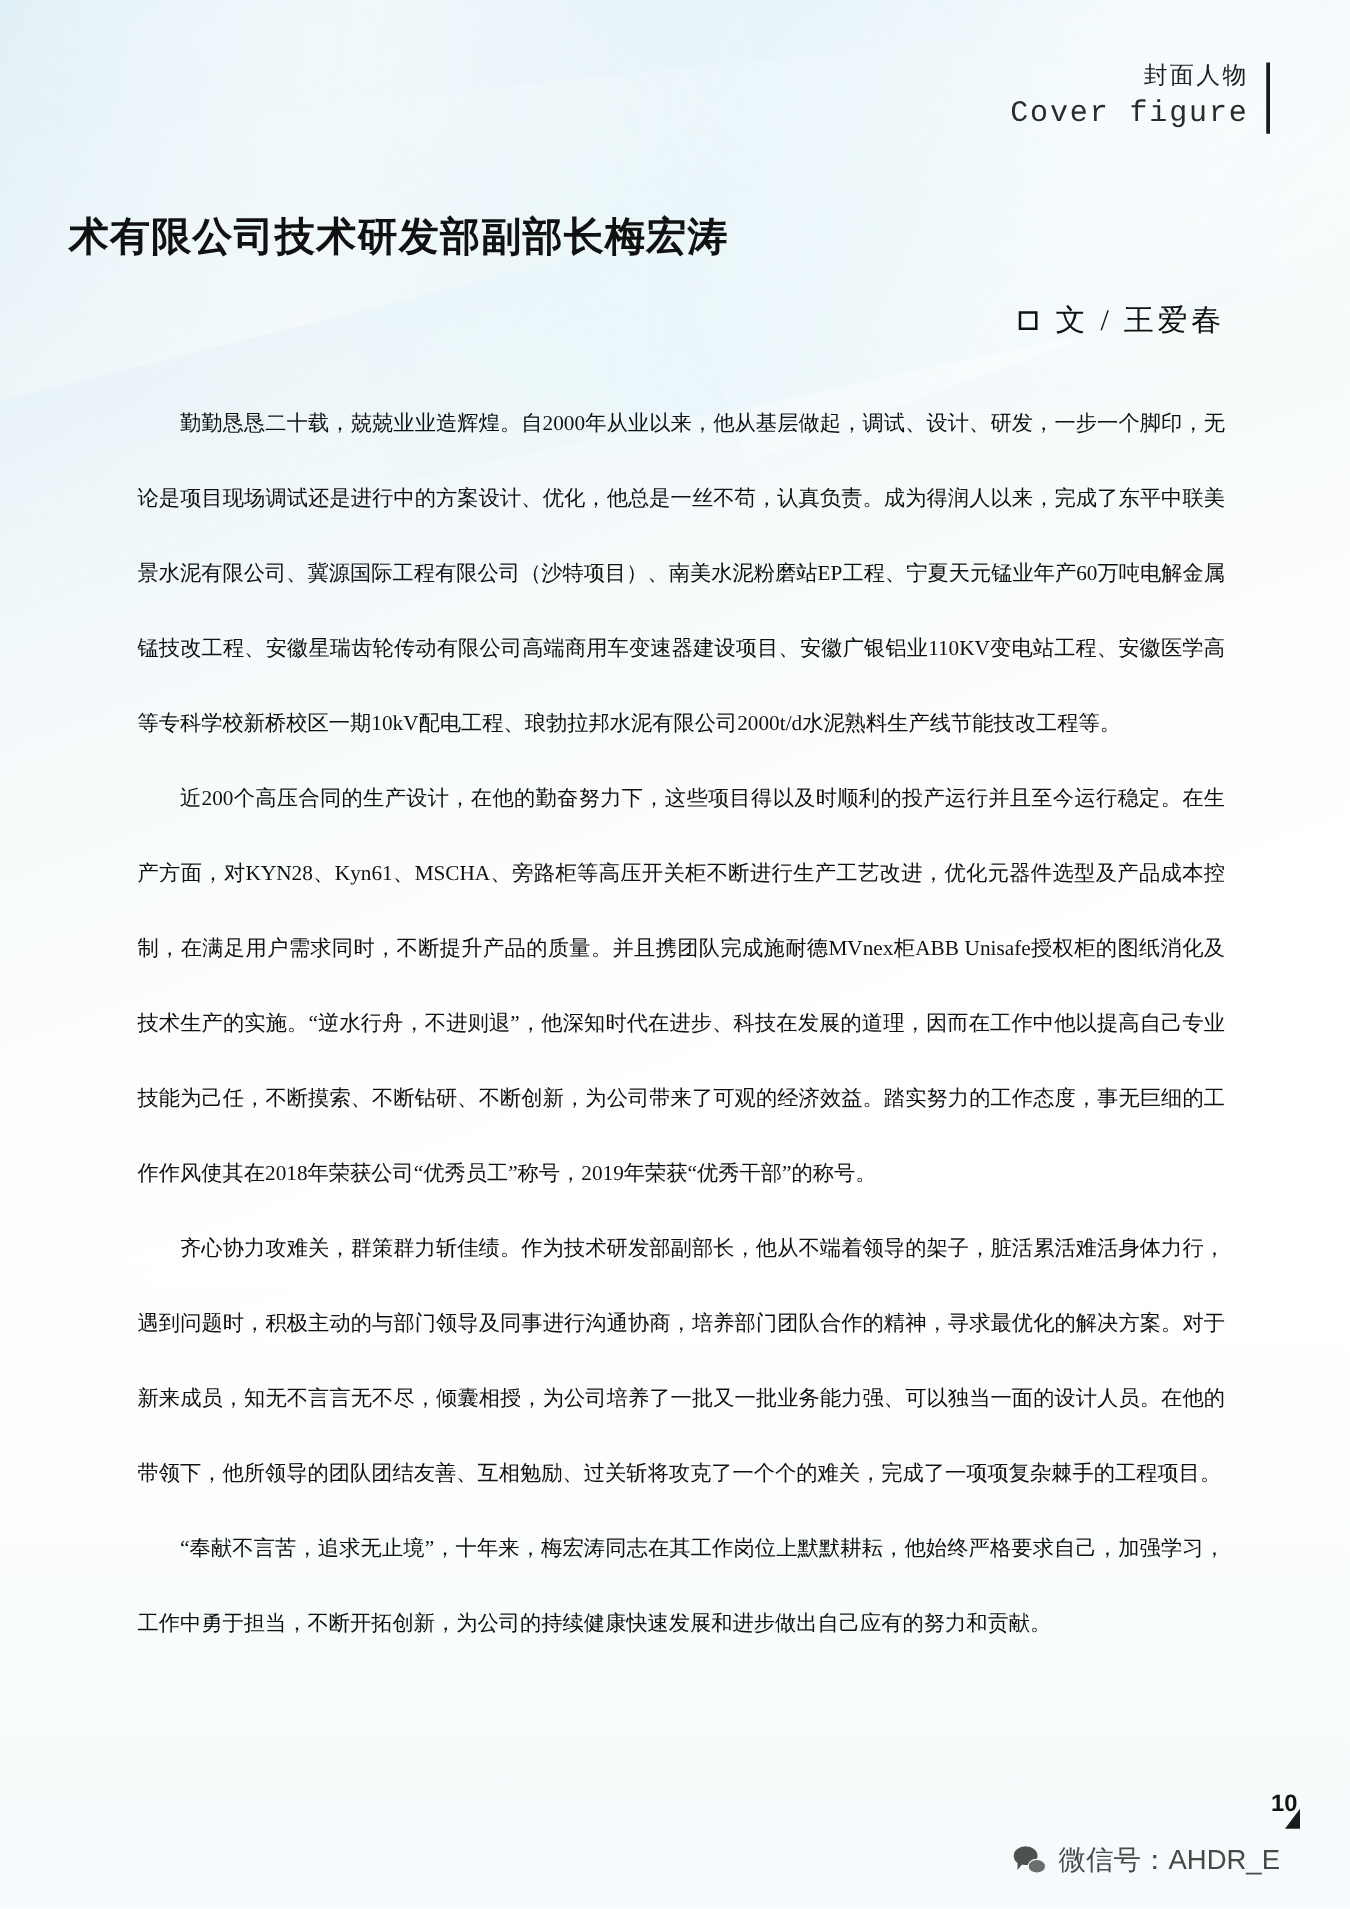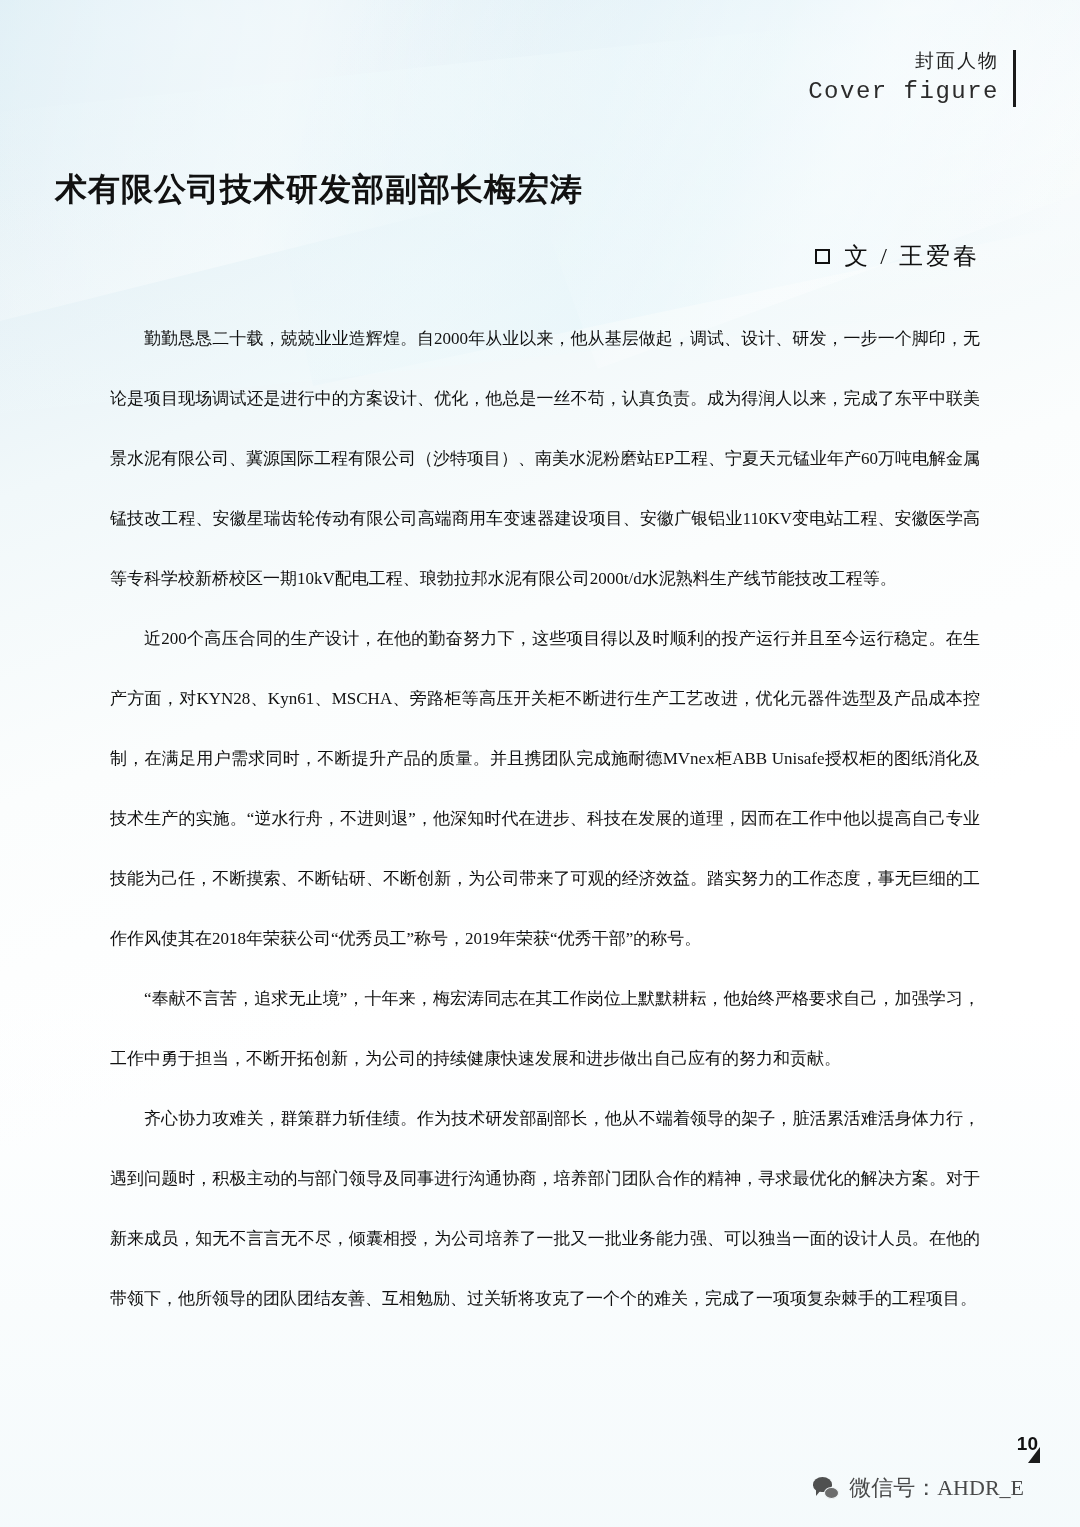--- a/index.html
+++ b/index.html
@@ -161,21 +161,21 @@
   }
   .wechat {
     position: absolute;
     right: 56px;
     bottom: 24px;
     display: flex;
     align-items: center;
     gap: 10px;
     color: #2a2a2a;
     font-size: 22px;
-    font-family: Liberation Serif, serif;
+    font-family: Liberation Sans, sans-serif;
     opacity: 0.85;
   }
   .wechat-icon {
     width: 26px; height: 22px;
     position: relative;
     display: inline-block;
   }
   .wechat-icon .b1 {
     position: absolute; left: 0; top: 0;
     width: 19px; height: 15px; border-radius: 50% 50% 45% 45%;
@@ -216,22 +216,22 @@
   <div class="title">术有限公司技术研发部副部长梅宏涛</div>
 
   <div class="byline">
     <span class="byline-square"></span>
     <span class="byline-text">文 / 王爱春</span>
   </div>
 
   <div class="body-text">
     <p class="para">勤勤恳恳二十载，兢兢业业造辉煌。自2000年从业以来，他从基层做起，调试、设计、研发，一步一个脚印，无论是项目现场调试还是进行中的方案设计、优化，他总是一丝不苟，认真负责。成为得润人以来，完成了东平中联美景水泥有限公司、冀源国际工程有限公司（沙特项目）、南美水泥粉磨站EP工程、宁夏天元锰业年产60万吨电解金属锰技改工程、安徽星瑞齿轮传动有限公司高端商用车变速器建设项目、安徽广银铝业110KV变电站工程、安徽医学高等专科学校新桥校区一期10kV配电工程、琅勃拉邦水泥有限公司2000t/d水泥熟料生产线节能技改工程等。</p>
     <p class="para">近200个高压合同的生产设计，在他的勤奋努力下，这些项目得以及时顺利的投产运行并且至今运行稳定。在生产方面，对KYN28、Kyn61、MSCHA、旁路柜等高压开关柜不断进行生产工艺改进，优化元器件选型及产品成本控制，在满足用户需求同时，不断提升产品的质量。并且携团队完成施耐德MVnex柜ABB Unisafe授权柜的图纸消化及技术生产的实施。“逆水行舟，不进则退”，他深知时代在进步、科技在发展的道理，因而在工作中他以提高自己专业技能为己任，不断摸索、不断钻研、不断创新，为公司带来了可观的经济效益。踏实努力的工作态度，事无巨细的工作作风使其在2018年荣获公司“优秀员工”称号，2019年荣获“优秀干部”的称号。</p>
+    <p class="para">齐心协力攻难关，群策群力斩佳绩。作为技术研发部副部长，他从不端着领导的架子，脏活累活难活身体力行，遇到问题时，积极主动的与部门领导及同事进行沟通协商，培养部门团队合作的精神，寻求最优化的解决方案。对于新来成员，知无不言言无不尽，倾囊相授，为公司培养了一批又一批业务能力强、可以独当一面的设计人员。在他的带领下，他所领导的团队团结友善、互相勉励、过关斩将攻克了一个个的难关，完成了一项项复杂棘手的工程项目。</p>
     <p class="para">“奉献不言苦，追求无止境”，十年来，梅宏涛同志在其工作岗位上默默耕耘，他始终严格要求自己，加强学习，工作中勇于担当，不断开拓创新，为公司的持续健康快速发展和进步做出自己应有的努力和贡献。</p>
-    <p class="para">齐心协力攻难关，群策群力斩佳绩。作为技术研发部副部长，他从不端着领导的架子，脏活累活难活身体力行，遇到问题时，积极主动的与部门领导及同事进行沟通协商，培养部门团队合作的精神，寻求最优化的解决方案。对于新来成员，知无不言言无不尽，倾囊相授，为公司培养了一批又一批业务能力强、可以独当一面的设计人员。在他的带领下，他所领导的团队团结友善、互相勉励、过关斩将攻克了一个个的难关，完成了一项项复杂棘手的工程项目。</p>
   </div>
 
   <div class="page-number">10</div>
   <div class="page-corner"></div>
 
   <div class="wechat">
     <span class="wechat-icon">
       <span class="b1"></span>
         <span class="b2"></span>
     </span>

